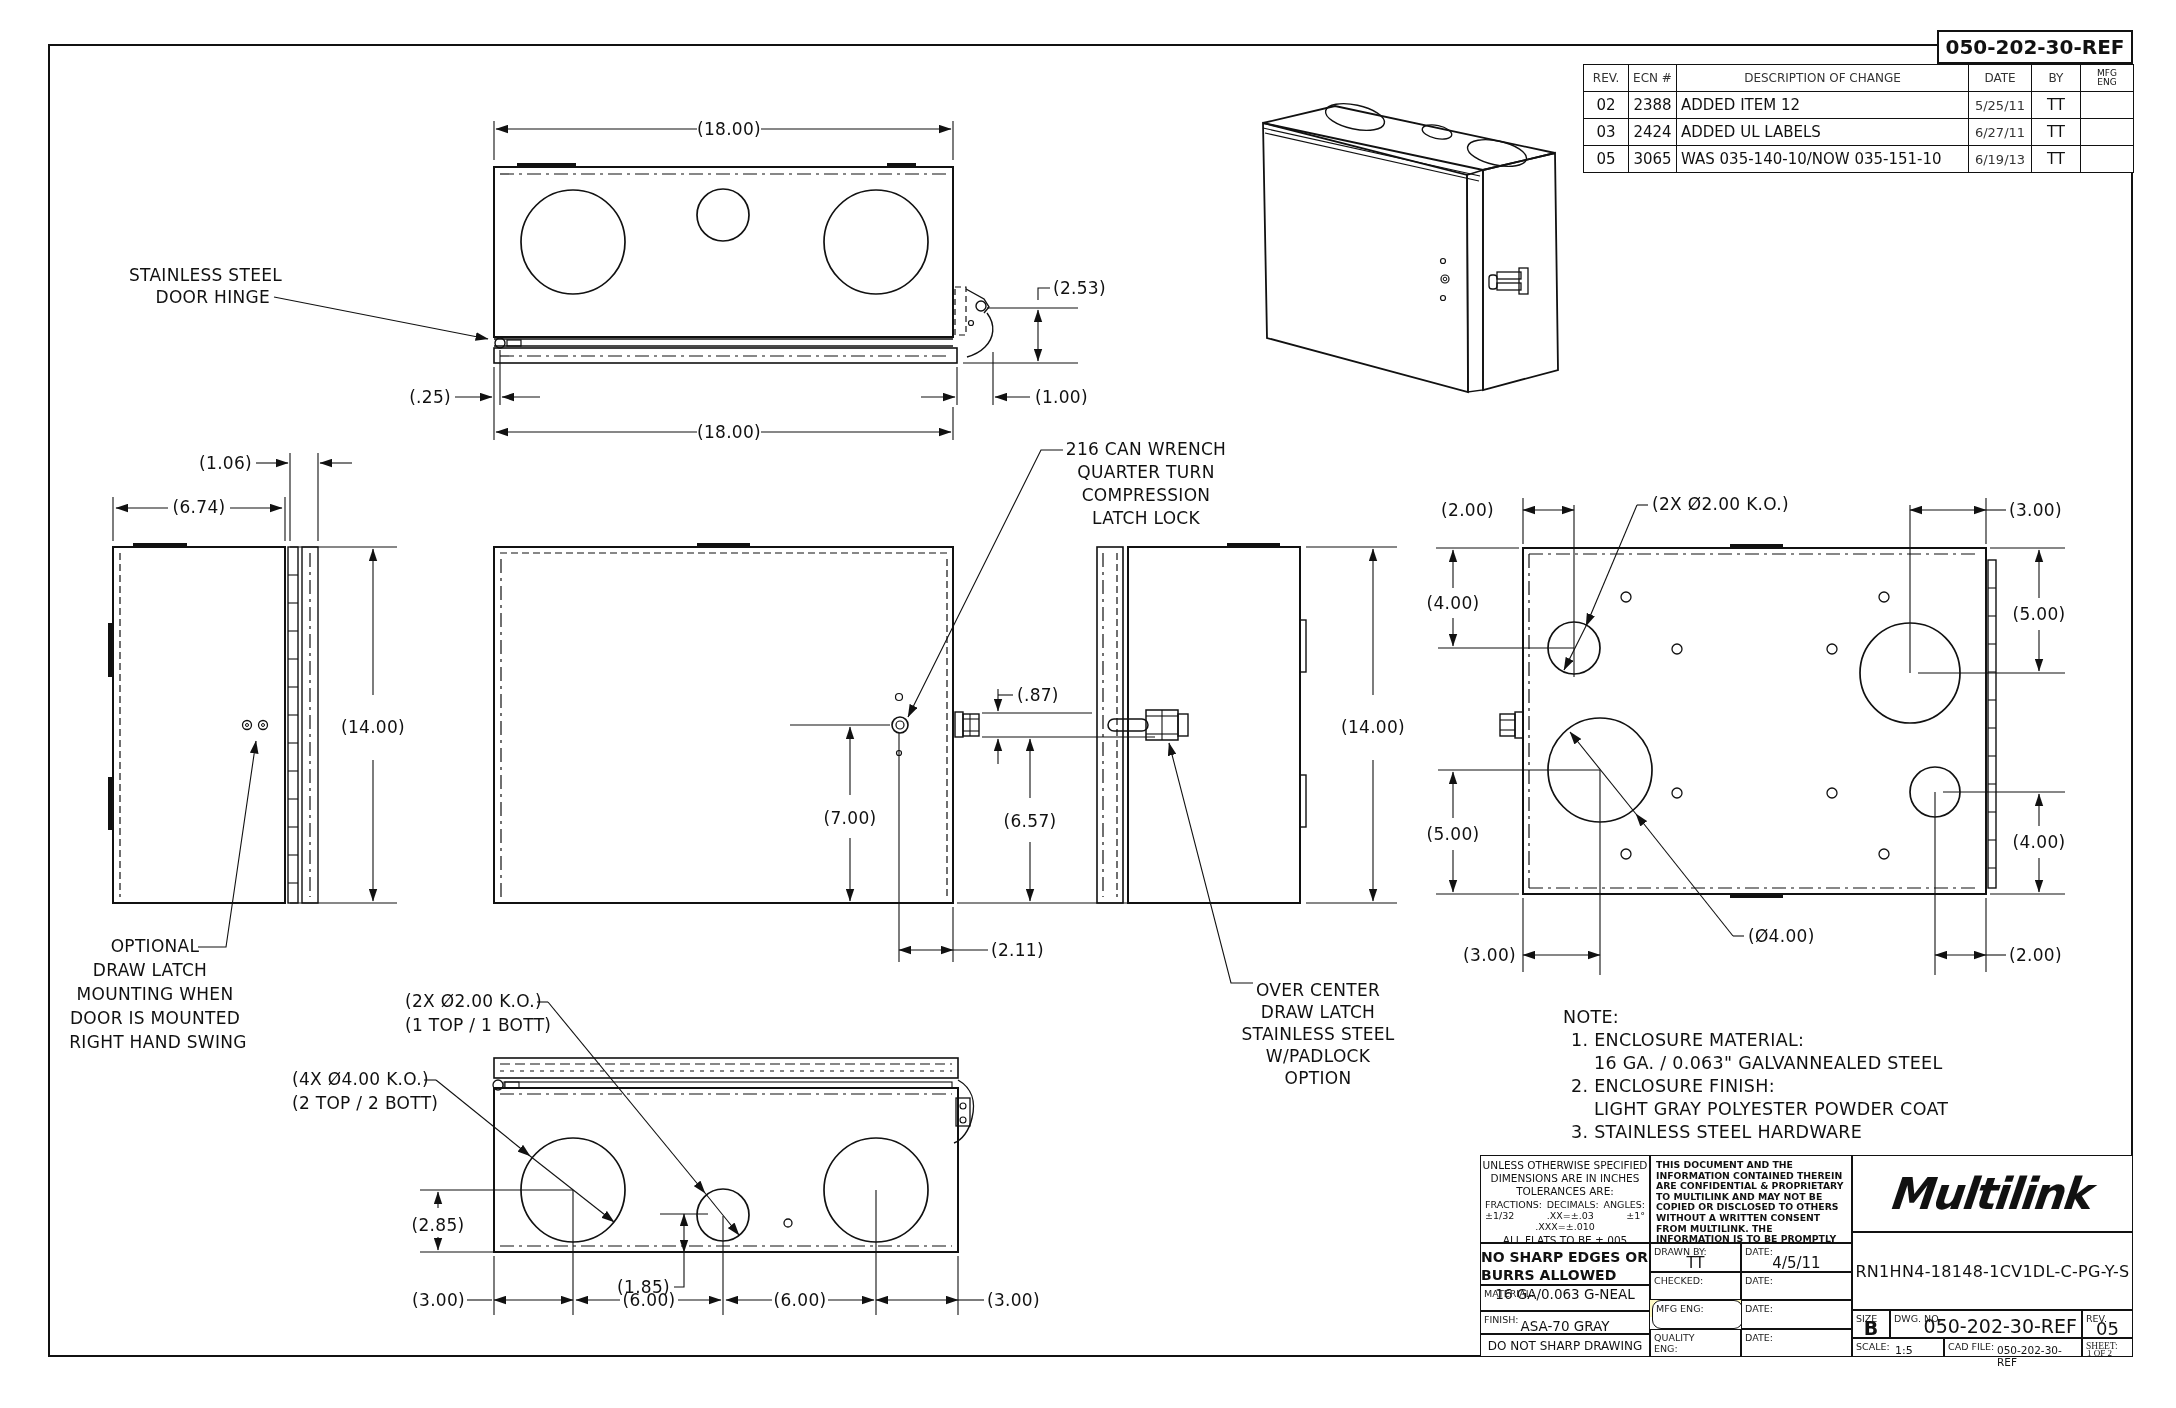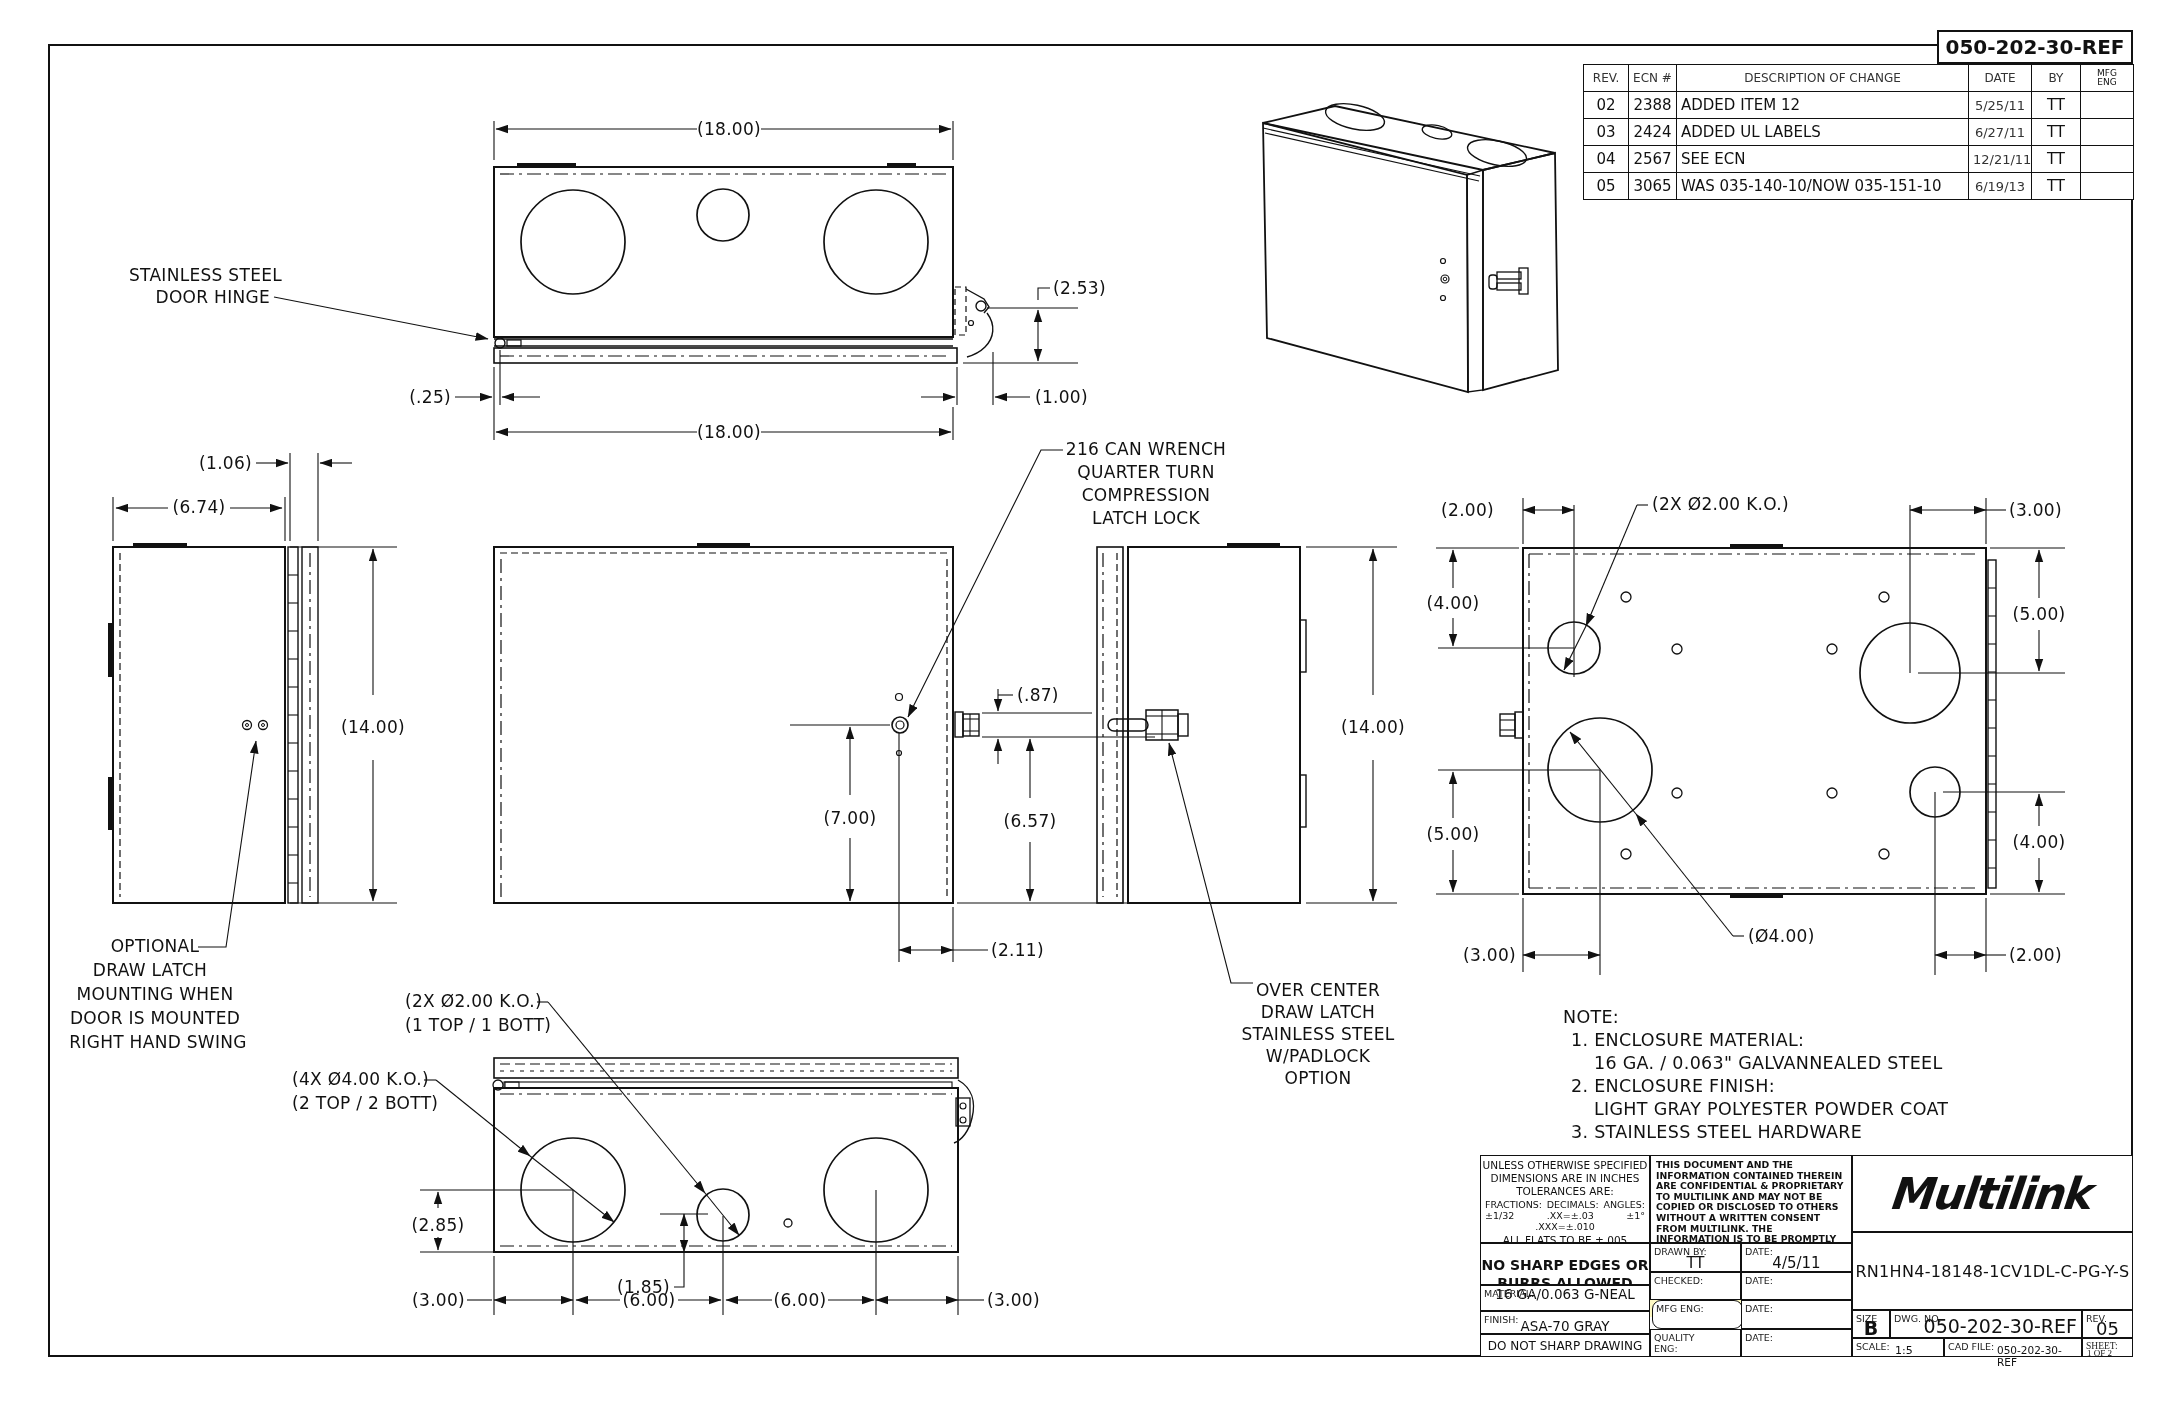--- a/index.html
+++ b/index.html
@@ -18,21 +18,21 @@
   #revtable .dt{font-size:13px;text-align:center;color:#333;}
   
   #notes{position:absolute;left:1563px;top:1006px;font-size:17.5px;line-height:23px;letter-spacing:.3px;}
   #notes .ind1{padding-left:8px;}
   #notes .ind2{padding-left:31px;}
   
   #tblock{position:absolute;left:1480px;top:1155px;width:653px;height:162px;background:#fef9c3;}
   .tc{position:absolute;border:1.5px solid #111;box-sizing:border-box;background:#fff;}
   .tol{font-size:10.5px;line-height:13px;text-align:center;padding-top:3px;}
   .tolrow{display:flex;justify-content:space-between;padding:1px 4px 0 4px;font-size:9.5px;text-align:center;}
-  .sharp{font-size:14px;font-weight:bold;text-align:center;line-height:18px;padding-top:12px;}
+  .sharp{font-size:14px;font-weight:bold;text-align:left;line-height:18px;padding-top:4px;}
   .mat{font-size:13.5px;text-align:center;}
   .conf{font-size:9.3px;font-weight:bold;line-height:10.6px;padding:4px 5px;text-align:left;}
   .cell-label{position:absolute;left:3px;top:2px;font-size:9.5px;color:#222;}
   .cell-val{position:absolute;left:0;right:0;top:10px;text-align:center;font-size:15px;}
   .logo{font-style:italic;font-weight:bold;font-size:44px;letter-spacing:-2px;transform:skewX(-8deg);}
   .pn{font-size:16px;letter-spacing:.3px;}
 </style>
 </head>
 <body>
 
@@ -431,28 +431,20 @@
     </tr>
     <tr>
       <td class="c">03</td>
       <td class="c">2424</td>
       <td>ADDED UL LABELS</td>
       <td class="dt">6/27/11</td>
       <td class="c">TT</td>
       <td></td>
     </tr>
     <tr>
-      <td class="c">04</td>
-      <td class="c">2567</td>
-      <td>SEE ECN</td>
-      <td class="dt">12/21/11</td>
-      <td class="c">TT</td>
-      <td></td>
-    </tr>
-    <tr>
       <td class="c">05</td>
       <td class="c">3065</td>
       <td>WAS 035-140-10/NOW 035-151-10</td>
       <td class="dt">6/19/13</td>
       <td class="c">TT</td>
       <td></td>
     </tr>
   </tbody>
     </table>
 

